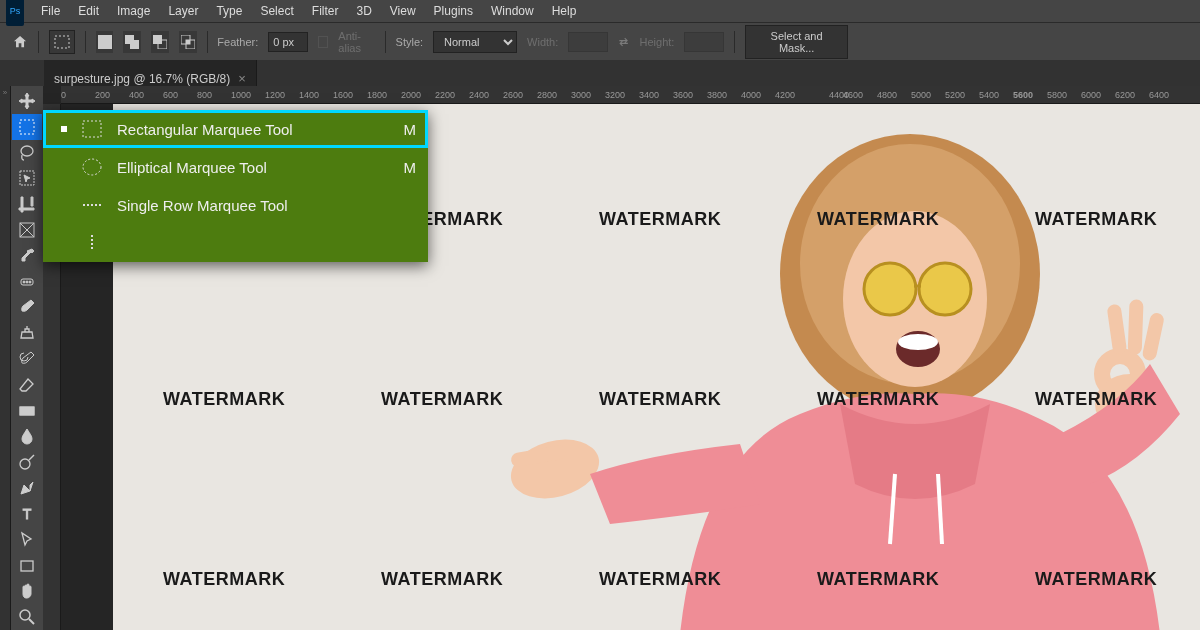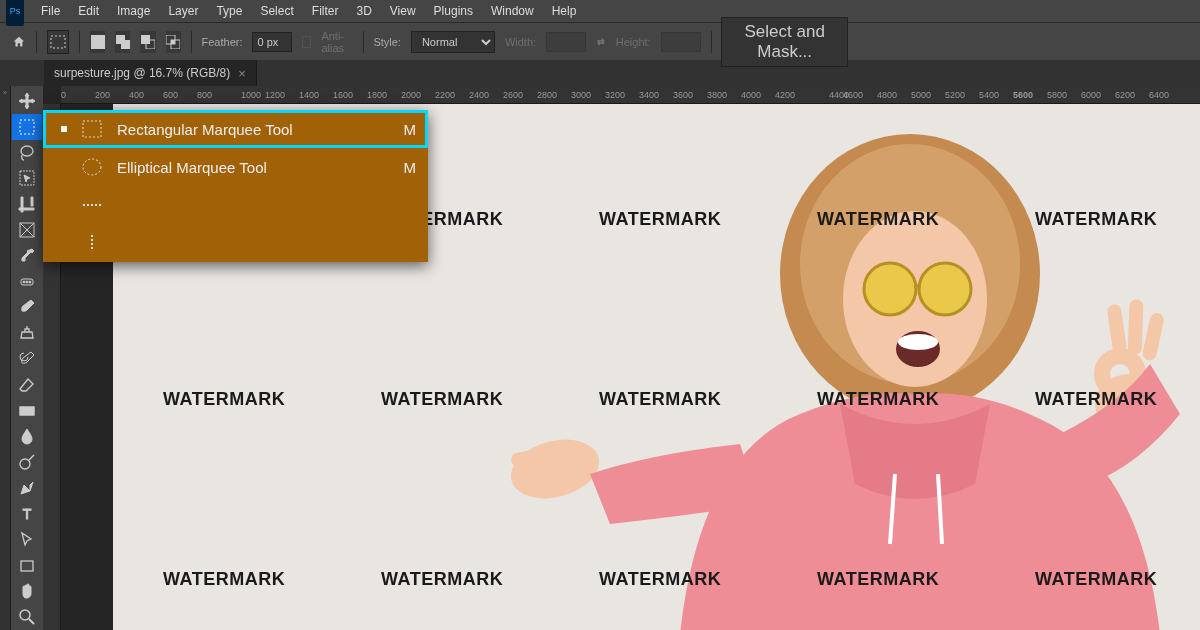--- a/index.html
+++ b/index.html
@@ -9,38 +9,38 @@
 .menubar .menu-item { padding: 3px 9px; cursor: pointer; }
 .optionsbar { height: 38px; background: #454545; border-top: 1px solid #2a2a2a; display: flex; align-items: center; padding: 0 12px; font-size: 11px; gap: 10px; }
 .optionsbar .home-icon { width: 20px; height: 18px; fill: #ccc; }
 .optionsbar .marquee-btn { width: 32px; height: 24px; background: #383838; border: 1px solid #222; display: flex; align-items: center; justify-content: center; }
 .optionsbar .divider { width: 1px; height: 22px; background: #2a2a2a; }
 .optionsbar .sel-btn { width: 22px; height: 22px; background: #383838; display: flex; align-items: center; justify-content: center; }
 .optionsbar .label { color: #aaa; }
 .optionsbar input[type="text"] { width: 40px; height: 20px; background: #333; border: 1px solid #222; color: #ccc; font-size: 11px; padding: 0 4px; }
 .optionsbar .checkbox { width: 12px; height: 12px; border: 1px solid #666; display: inline-block; vertical-align: middle; }
 .optionsbar select { background: #333; border: 1px solid #222; color: #ccc; height: 22px; font-size: 11px; padding: 0 20px 0 6px; }
-.optionsbar .mask-btn { background: #333; border: 1px solid #222; color: #ccc; padding: 4px 14px; font-size: 17px; margin-left: auto; margin-right: 340px; }
+.optionsbar .mask-btn { background: #333; border: 1px solid #222; color: #ccc; padding: 4px 14px; font-size: 11px; margin-left: auto; margin-right: 340px; }
 .tabbar { height: 26px; background: #323232; display: flex; align-items: stretch; padding-left: 44px; }
-.tab { background: #252525; padding: 0 10px; display: flex; align-items: center; font-size: 12px; gap: 8px; border-right: 1px solid #1a1a1a; }
+.tab { background: #252525; padding: 0 10px; display: flex; align-items: flex-end; font-size: 12px; gap: 8px; border-right: 1px solid #1a1a1a; }
 .tab .close { color: #888; font-size: 13px; }
 .layout { display: flex; height: 544px; }
 .left-collapse { width: 11px; background: #323232; border-right: 1px solid #1a1a1a; font-size: 8px; text-align: center; padding-top: 2px; color: #777; }
 .toolbar { width: 32px; background: #454545; display: flex; flex-direction: column; align-items: center; padding-top: 2px; }
 .tool { width: 30px; height: 26px; display: flex; align-items: center; justify-content: center; cursor: pointer; }
 .tool.active { background: #1473e6; }
 .tool svg { width: 18px; height: 18px; fill: #ccc; stroke: #ccc; }
 .canvas-wrap { flex: 1; position: relative; background: #252525; }
 .ruler-h { position: absolute; left: 18px; top: 0; right: 0; height: 18px; background: #333; border-bottom: 1px solid #1a1a1a; overflow: hidden; font-size: 9px; color: #999; }
 .ruler-h .tick { position: absolute; top: 4px; }
 .ruler-v { position: absolute; left: 0; top: 18px; width: 18px; height: 100%; background: #333; border-right: 1px solid #1a1a1a; }
 .canvas { position: absolute; left: 70px; top: 18px; right: 0; bottom: 0; background: #e9e6e1; overflow: hidden; }
 .watermark-grid { position: absolute; inset: 0; }
 .wm { position: absolute; font-weight: 700; font-size: 18px; color: #1a1a1a; letter-spacing: 0.5px; }
-.popup { position: absolute; left: 43px; top: 110px; width: 385px; background: #a16207; box-shadow: 0 4px 14px rgba(0,0,0,.6); z-index: 50; }
+.popup { position: absolute; left: 43px; top: 110px; width: 385px; background: #4d7c0f; box-shadow: 0 4px 14px rgba(0,0,0,.6); z-index: 50; }
 .popup .row { height: 38px; display: flex; align-items: center; padding: 0 12px 0 18px; font-size: 15px; color: #eee; gap: 14px; }
 .popup .row.highlight { box-shadow: inset 0 0 0 3px #00d8ff; }
 .popup .dot { width: 6px; height: 6px; background: #fff; }
 .popup .spacer { width: 6px; }
 .popup .icon-slot { width: 22px; display: flex; justify-content: center; }
 .popup .label { flex: 1; }
 .popup .shortcut { color: #eee; }
 .placeholder-photo { position: absolute; right: 0; top: 0; width: 700px; height: 100%; }
 .swap-icon { width: 14px; height: 14px; }
 </style>
@@ -245,21 +245,21 @@
       </div>
   </div>
 
   <div class="canvas-wrap">
     <div class="ruler-h" id="rulerH">
         <span class="tick" style="left: 0px;">0</span>
         <span class="tick" style="left: 34px;">200</span>
         <span class="tick" style="left: 68px;">400</span>
         <span class="tick" style="left: 102px;">600</span>
         <span class="tick" style="left: 136px;">800</span>
-        <span class="tick" style="left: 170px; margin-left: 10px;">1000</span>
+        <span class="tick" style="left: 170px;">1000</span>
         <span class="tick" style="left: 204px;">1200</span>
         <span class="tick" style="left: 238px;">1400</span>
         <span class="tick" style="left: 272px;">1600</span>
         <span class="tick" style="left: 306px;">1800</span>
         <span class="tick" style="left: 340px;">2000</span>
         <span class="tick" style="left: 374px;">2200</span>
         <span class="tick" style="left: 408px;">2400</span>
         <span class="tick" style="left: 442px;">2600</span>
         <span class="tick" style="left: 476px;">2800</span>
         <span class="tick" style="left: 510px;">3000</span>
@@ -364,20 +364,21 @@
     <div class="label">Elliptical Marquee Tool</div>
     <div class="shortcut">M</div>
   </div>
   <div class="row">
     <div class="spacer"></div>
     <div class="icon-slot">
         <svg width="20" height="18">
           <line x1="1" y1="9" x2="19" y2="9" stroke="#ddd" stroke-dasharray="2 2" stroke-width="2"></line>
         </svg>
       </div>
+    <div class="label">Single Row Marquee Tool</div>
     <div class="shortcut"></div>
   </div>
   <div class="row">
     <div class="spacer"></div>
     <div class="icon-slot">
         <svg width="20" height="18">
           <line x1="10" y1="1" x2="10" y2="17" stroke="#ddd" stroke-dasharray="2 2" stroke-width="2"></line>
         </svg>
       </div>
     <div class="shortcut"></div>

